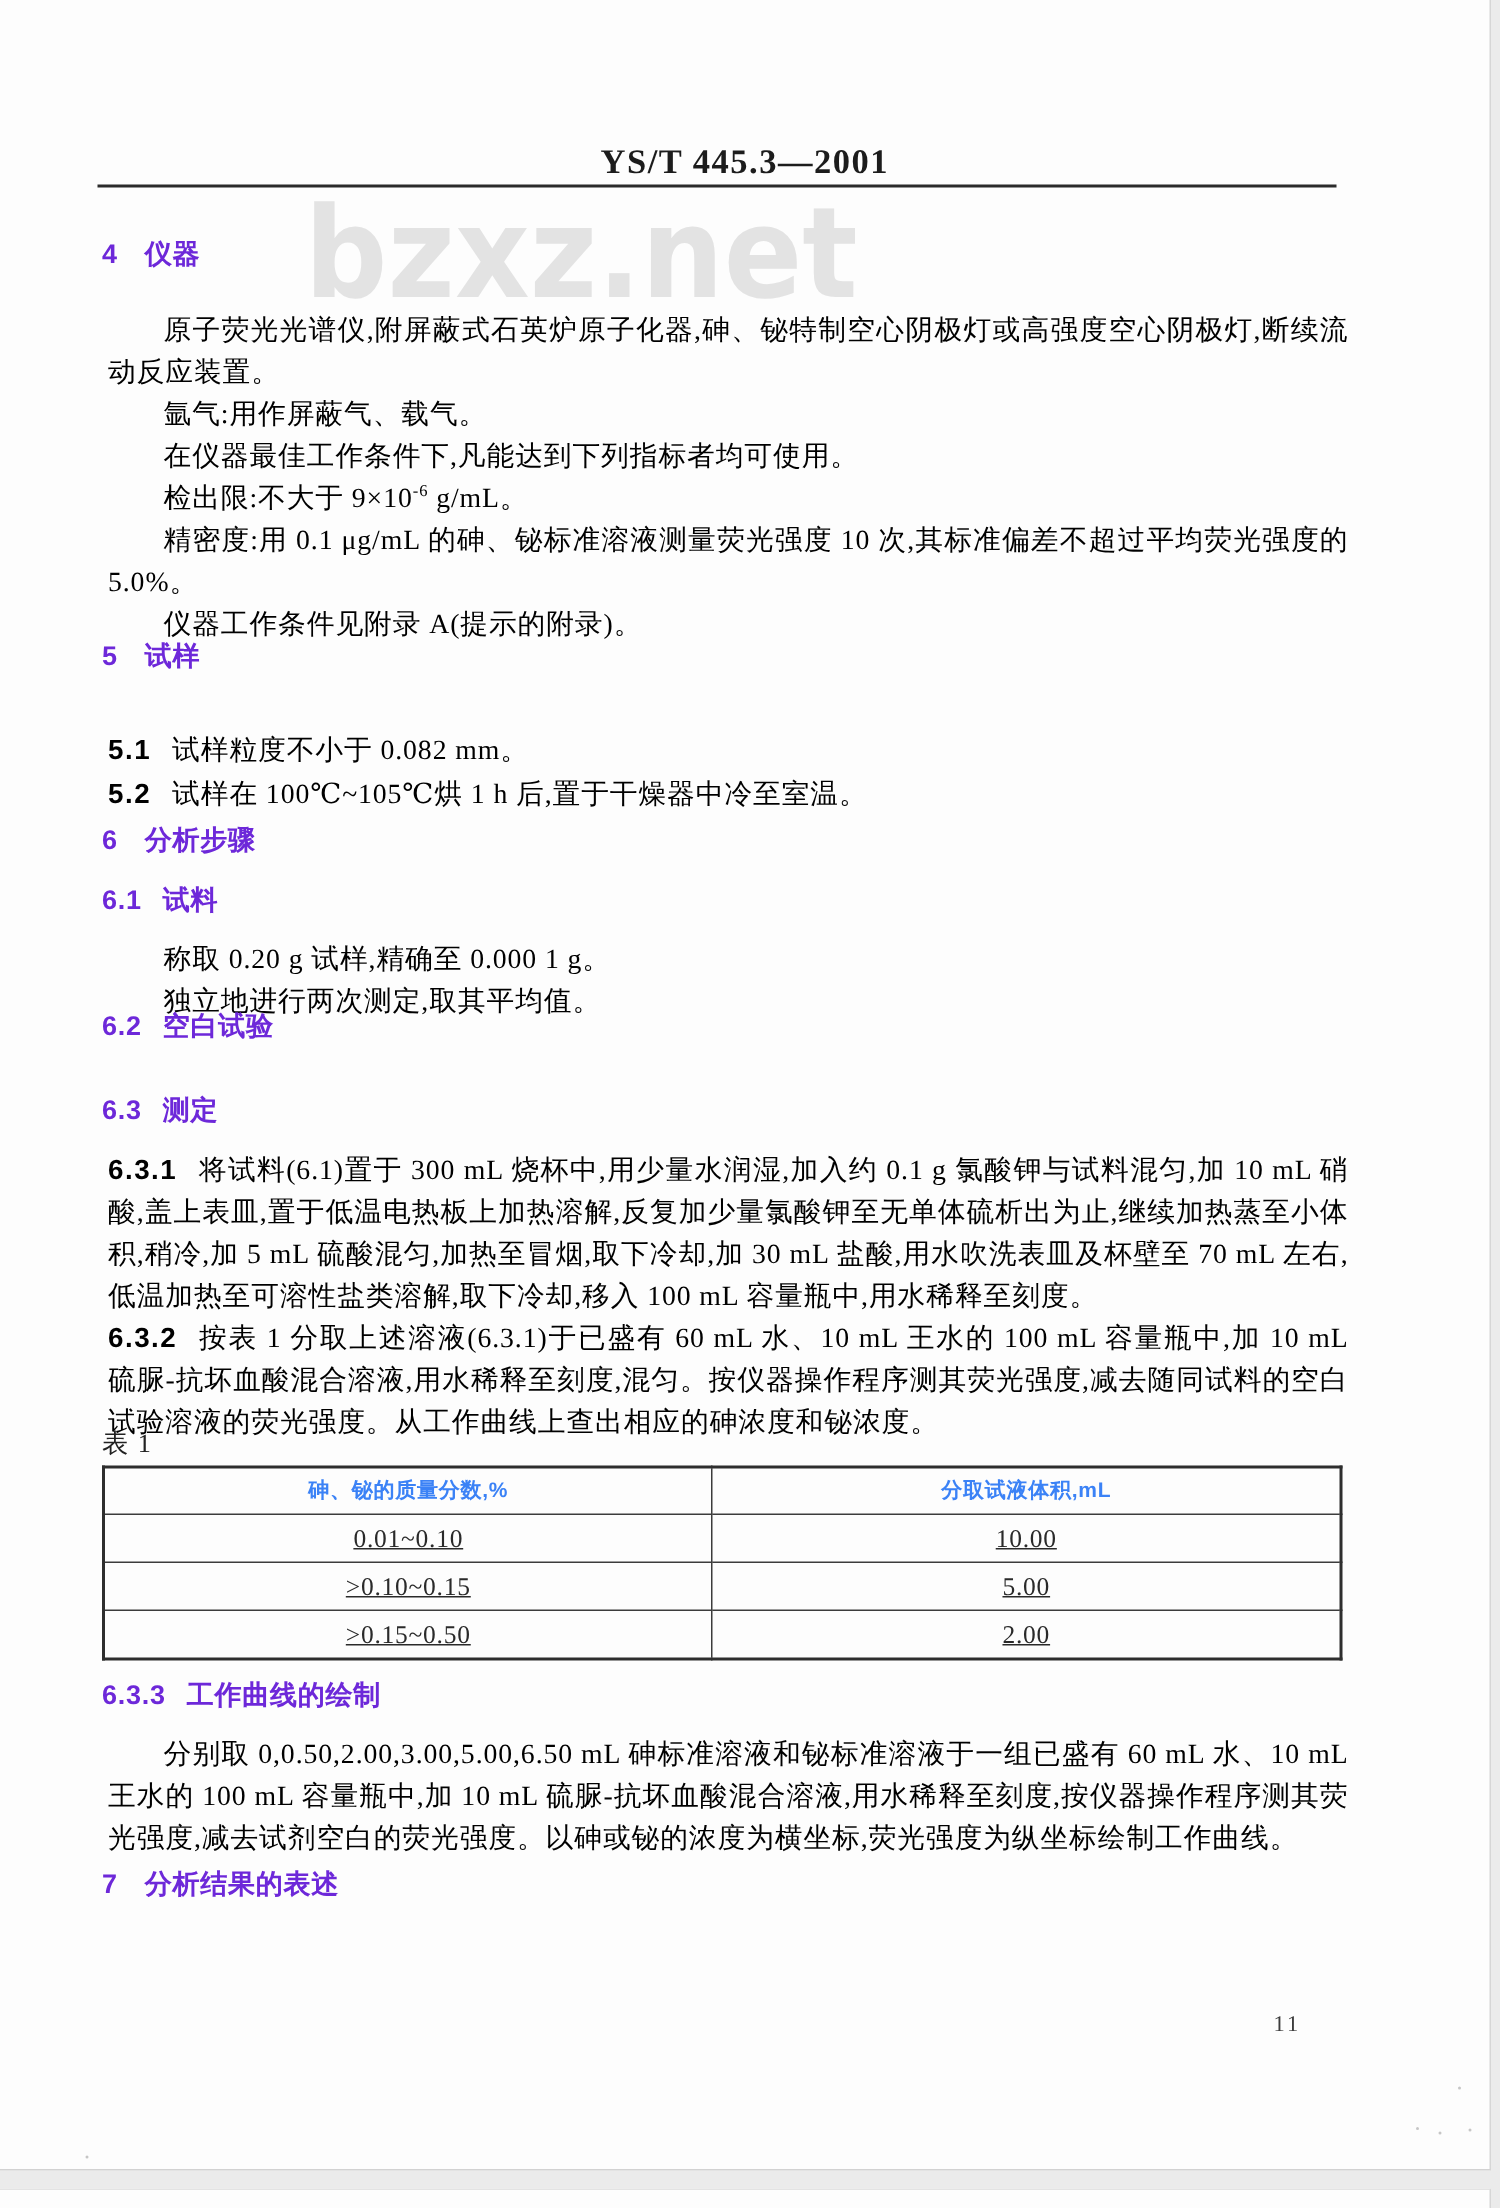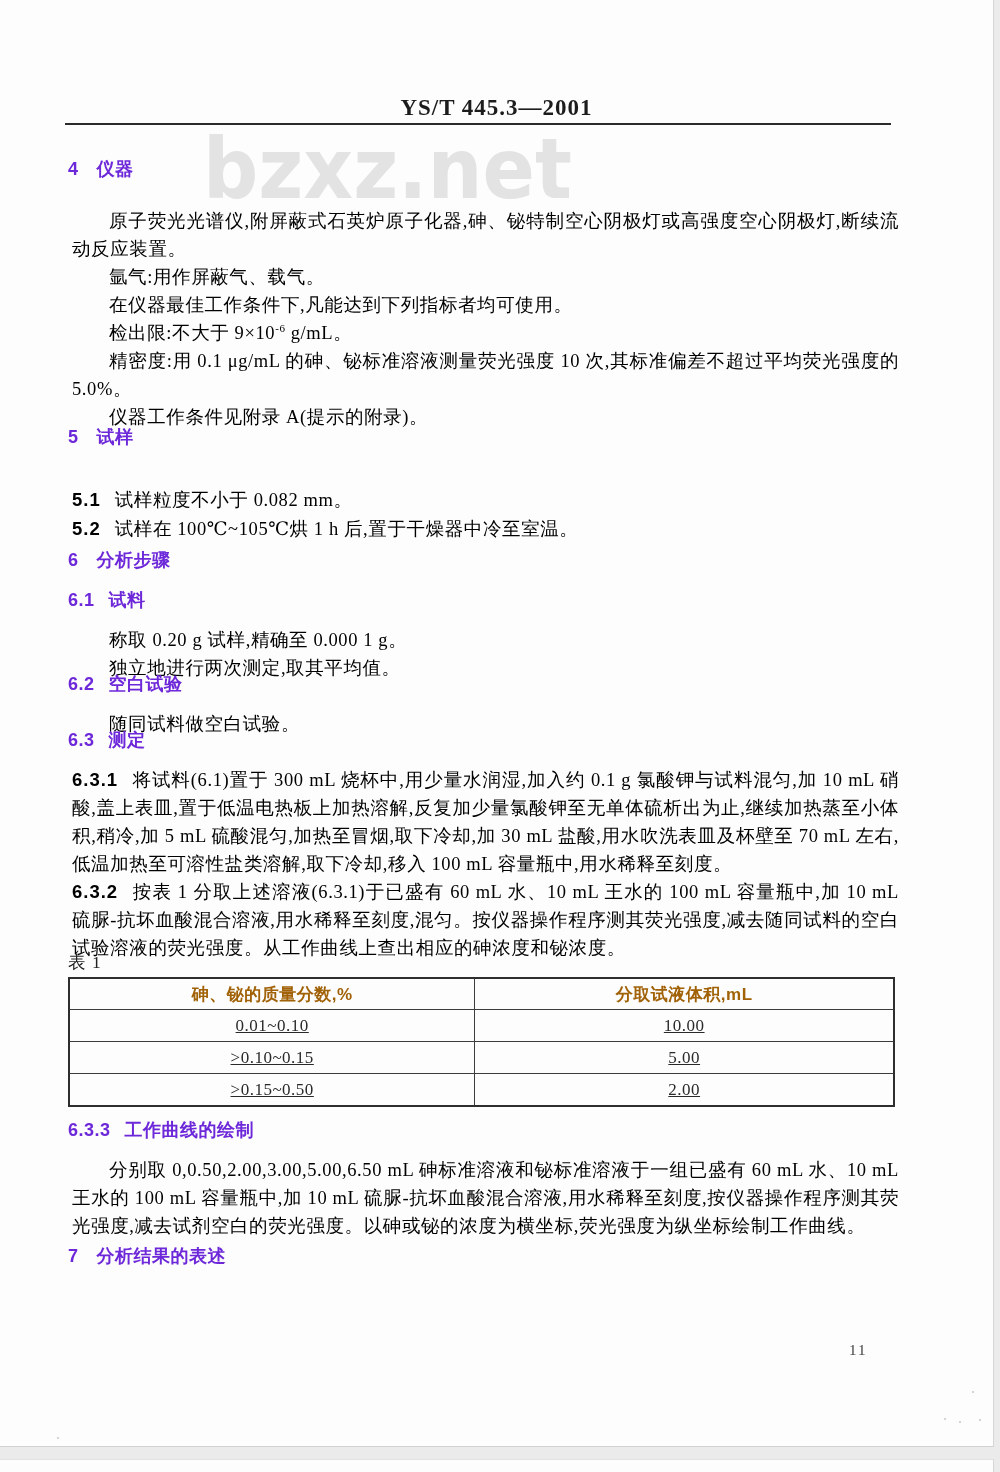--- a/index.html
+++ b/index.html
@@ -59,21 +59,21 @@
     position:absolute;top:977px;left:68px;width:827px;z-index:1;
     border-collapse:collapse;table-layout:fixed;
     border:2px solid #2e2e2e;
   }
   table.t1 th,table.t1 td{
     border:1px solid #3c3c3c;text-align:center;padding:0;
   }
   table.t1 th{
     height:30px;
     font-family:"Liberation Sans","DejaVu Sans",sans-serif;
-    font-weight:bold;font-size:17px;letter-spacing:0.5px;color:#a16207;
+    font-weight:bold;font-size:14px;letter-spacing:0.5px;color:#3b82f6;
   }
   table.t1 td{
     height:31px;font-size:17px;letter-spacing:0.5px;color:#2a2a2a;text-decoration:underline;
   }
   .col1{width:49.2%;}
   .pagenum{
     position:absolute;top:1342px;left:849px;z-index:1;
     font-size:15px;letter-spacing:2px;color:#3d3d3d;
   }
   .speck{position:absolute;background:#c6c6c6;width:2px;height:2px;border-radius:1px;z-index:1;}
@@ -101,21 +101,20 @@
   <p class="body" style="top:474px"><span class="cnum">5.1</span><span>试样粒度不小于 0.082 mm。</span></p>
   <p class="body" style="top:503px"><span class="cnum">5.2</span><span>试样在 100℃~105℃烘 1 h 后,置于干燥器中冷至室温。</span></p>
 
   <h2 class="h1" style="top:546px"><span class="hnum">6</span><span>分析步骤</span></h2>
 
   <h3 class="clause-head" style="top:586px"><span class="hnum">6.1</span><span>试料</span></h3>
   <p class="body indent" style="top:614px">称取 0.20 g 试样,精确至 0.000 1 g。</p>
   <p class="body indent" style="top:642px">独立地进行两次测定,取其平均值。</p>
 
   <h3 class="clause-head" style="top:670px"><span class="hnum">6.2</span><span>空白试验</span></h3>
-  <p class="body indent" style="top:698px">随同试料做空白试验。</p>
 
   <h3 class="clause-head" style="top:726px"><span class="hnum">6.3</span><span>测定</span></h3>
 
   <p class="body" style="top:754px"><span class="cnum">6.3.1</span><span>将试料(6.1)置于 300 mL 烧杯中,用少量水润湿,加入约 0.1 g 氯酸钾与试料混匀,加 10 mL 硝酸,盖上表皿,置于低温电热板上加热溶解,反复加少量氯酸钾至无单体硫析出为止,继续加热蒸至小体积,稍冷,加 5 mL 硫酸混匀,加热至冒烟,取下冷却,加 30 mL 盐酸,用水吹洗表皿及杯壁至 70 mL 左右,低温加热至可溶性盐类溶解,取下冷却,移入 100 mL 容量瓶中,用水稀释至刻度。</span></p>
   <p class="body" style="top:866px"><span class="cnum">6.3.2</span><span>按表 1 分取上述溶液(6.3.1)于已盛有 60 mL 水、10 mL 王水的 100 mL 容量瓶中,加 10 mL 硫脲-抗坏血酸混合溶液,用水稀释至刻度,混匀。按仪器操作程序测其荧光强度,减去随同试料的空白试验溶液的荧光强度。从工作曲线上查出相应的砷浓度和铋浓度。</span></p>
 
   <p class="tcap">表 1</p>
   <table class="t1">
     <colgroup>
         <col class="col1">

